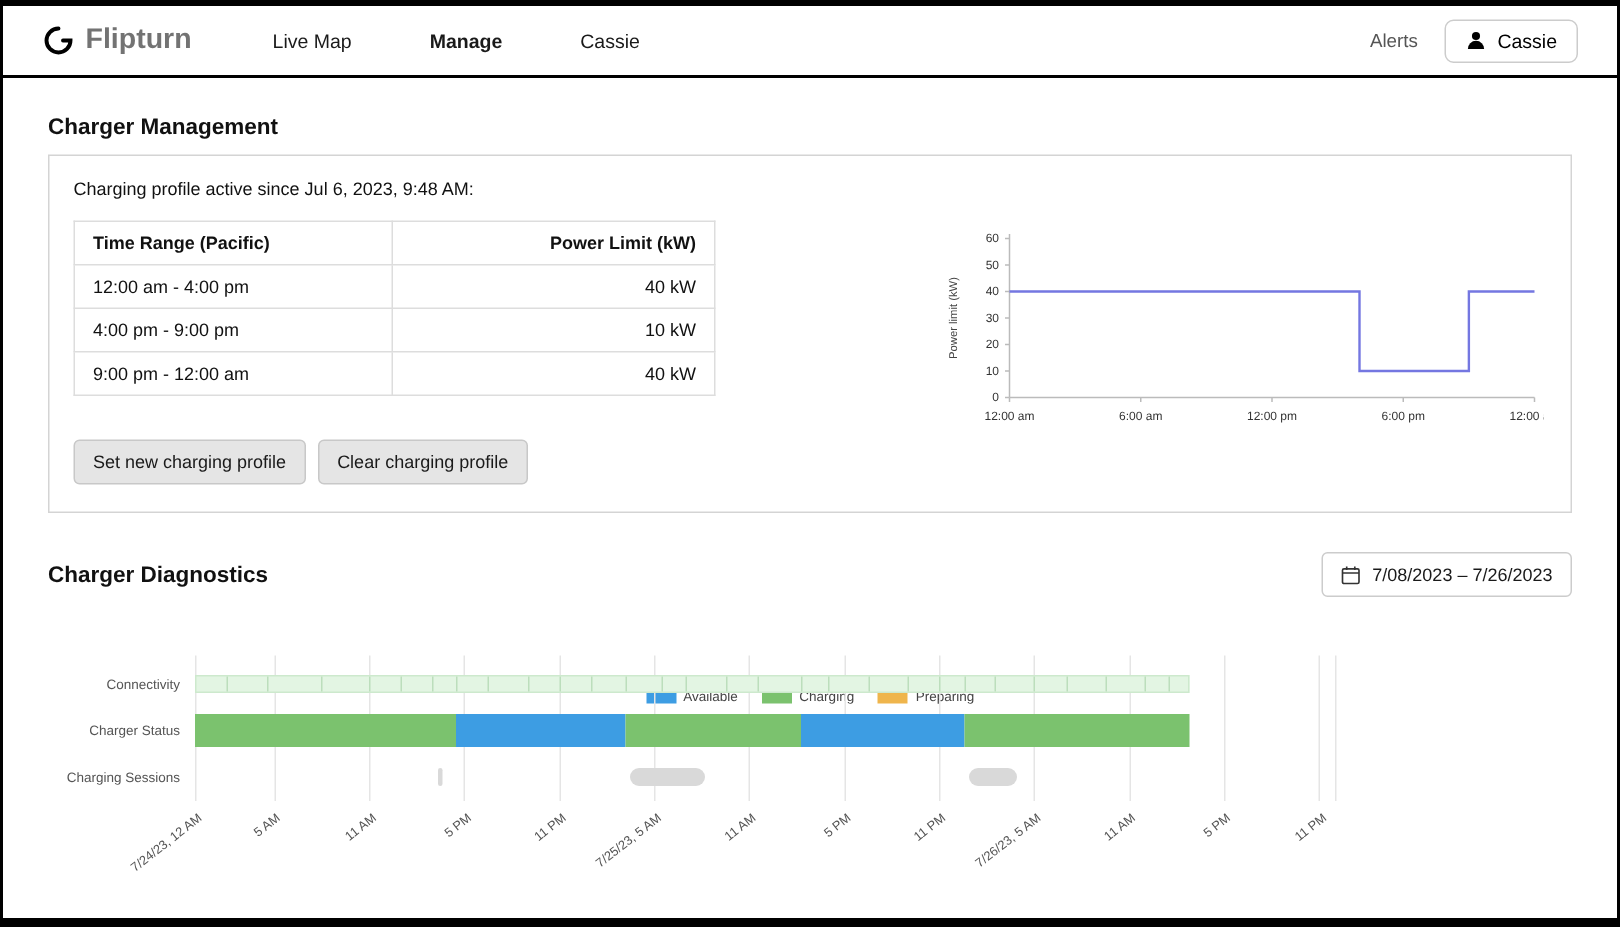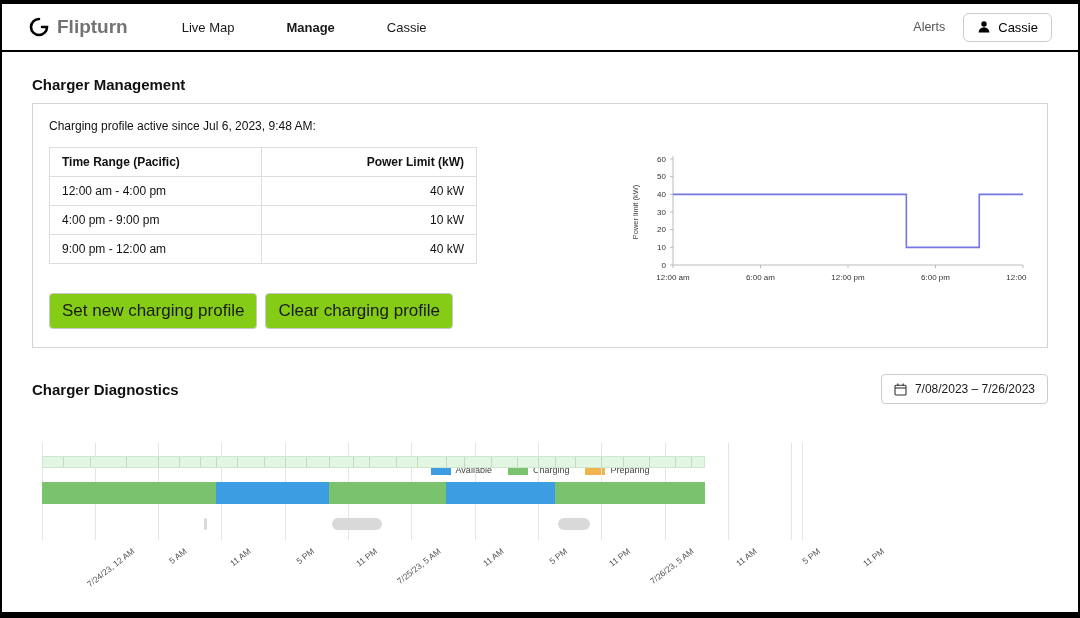--- a/index.html
+++ b/index.html
@@ -29,21 +29,21 @@
   
   .profile-card{border:1px solid #d4d4d4;margin-top:10px;padding:15px 16px 18px 16px;}
   .profile-note{font-size:12px;color:#111;}
   .card-flex{display:flex;align-items:flex-start;margin-top:14px;}
   table.profile{border-collapse:collapse;width:428px;}
   .profile th,.profile td{border:1px solid #ddd;font-size:12px;padding:7px 12px;color:#111;}
   .profile th{font-weight:700;}
   .profile th:first-child,.profile td:first-child{text-align:left;width:212px;}
   .profile th:last-child,.profile td:last-child{text-align:right;}
   .btn-row{display:flex;gap:8px;margin-top:29px;}
-  .btn{border:1px solid #c8c8c8;background:#84cc16;border-radius:4px;padding:7px 12px;font-size:17px;color:#1a1a1a;font-family:inherit;cursor:pointer;}
+  .btn{border:1px solid #c8c8c8;background:#e5e5e5;border-radius:4px;padding:7px 12px;font-size:12px;color:#1a1a1a;font-family:inherit;cursor:pointer;}
   .profile-chart{margin-left:auto;margin-right:2px;margin-top:4px;}
 
   
   .diag-header{display:flex;align-items:center;justify-content:space-between;margin-top:26px;}
   .date-btn{display:flex;align-items:center;gap:8px;border:1px solid #ccc;border-radius:4px;background:#fff;padding:7px 12px;font-size:12px;color:#1a1a1a;font-family:inherit;cursor:pointer;}
   .legend{display:flex;justify-content:center;gap:16px;margin-top:18px;height:12px;}
   .legend-item{display:flex;align-items:center;gap:5px;font-size:9px;color:#444;margin-top:48px;}
   .legend-swatch{width:20px;height:10px;display:inline-block;}
   .timeline{display:flex;margin-top:6px;}
   .tl-labels{width:88px;position:relative;flex-shrink:0;height:100px;}
@@ -186,20 +186,25 @@
             <div class="legend-item">
               <span class="legend-swatch" style="background: rgb(123, 194, 110);"></span>
               <span>Charging</span>
             </div>
             <div class="legend-item">
               <span class="legend-swatch" style="background: rgb(239, 181, 76);"></span>
               <span>Preparing</span>
             </div>
           </div>
         <div class="timeline">
+          <div class="tl-labels">
+              <div class="tl-rowlabel" style="top: 17px;">Connectivity</div>
+              <div class="tl-rowlabel" style="top: 48px;">Charger Status</div>
+              <div class="tl-rowlabel" style="top: 79px;">Charging Sessions</div>
+            </div>
           <div class="tl-plot">
               <div class="tl-grid" style="left: 0%;"></div>
               <div class="tl-grid" style="left: 6.94444%;"></div>
               <div class="tl-grid" style="left: 15.2778%;"></div>
               <div class="tl-grid" style="left: 23.6111%;"></div>
               <div class="tl-grid" style="left: 31.9444%;"></div>
               <div class="tl-grid" style="left: 40.2778%;"></div>
               <div class="tl-grid" style="left: 48.6111%;"></div>
               <div class="tl-grid" style="left: 56.9444%;"></div>
               <div class="tl-grid" style="left: 65.2778%;"></div>

